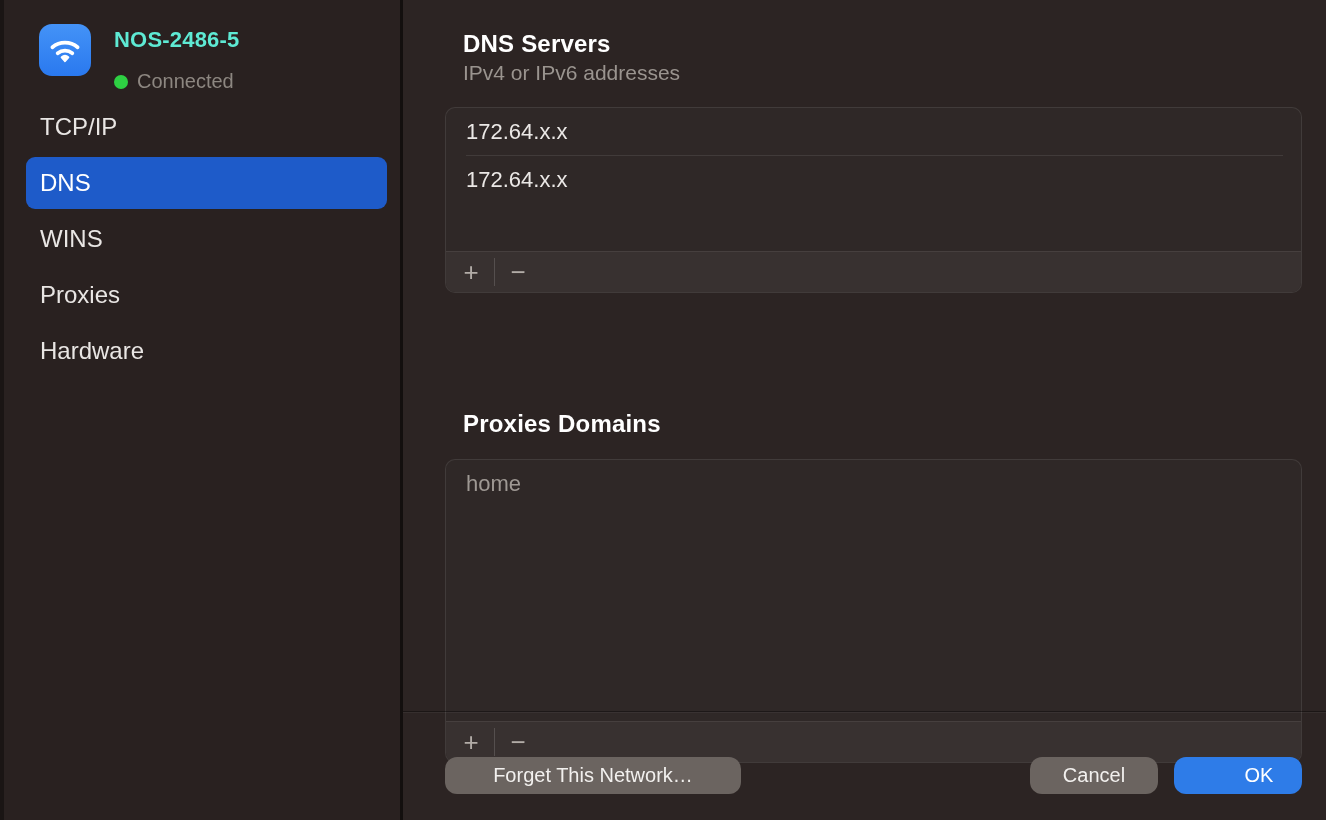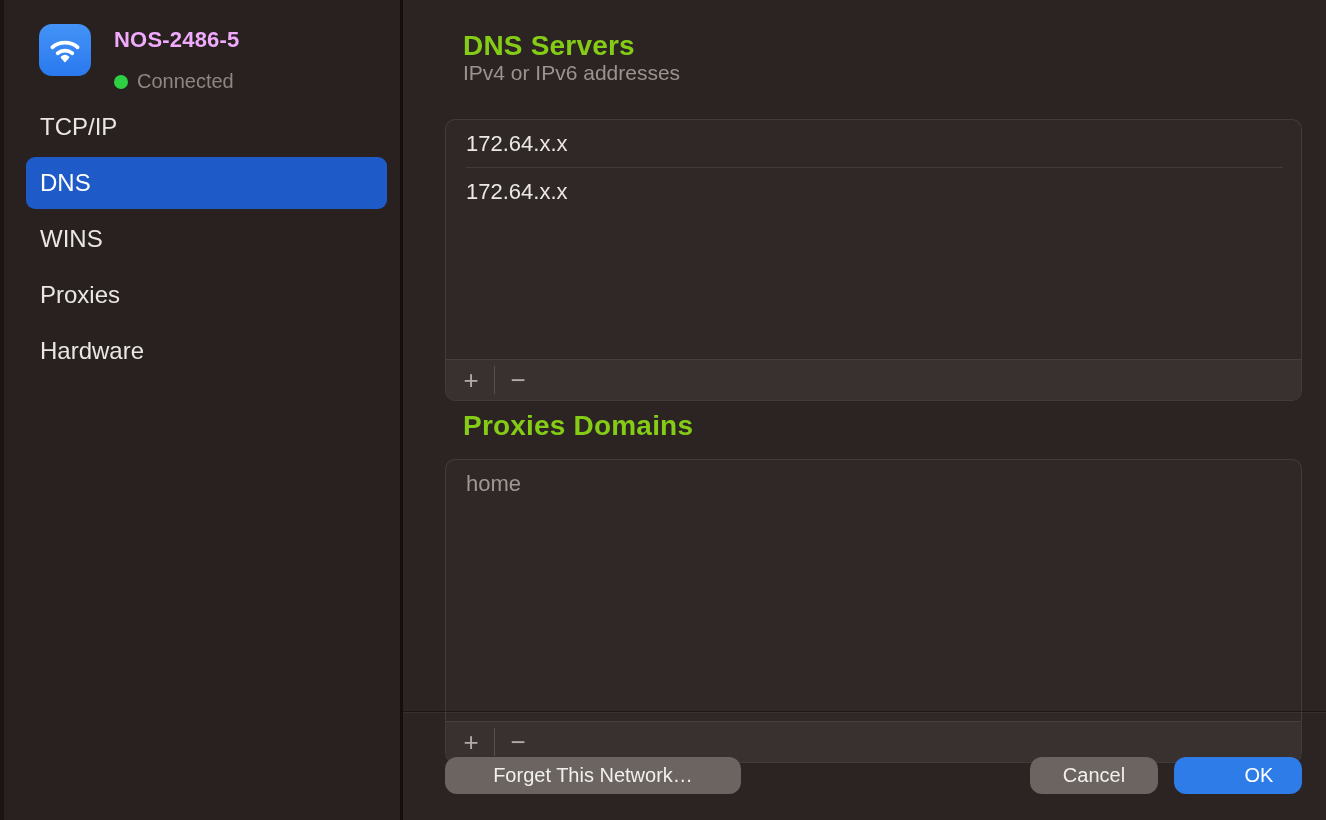--- a/index.html
+++ b/index.html
@@ -25,39 +25,39 @@
     background:#130f0e;
   }
   .net-header { position:absolute; left:35px; top:24px; display:flex; }
   .wifi-badge {
     width:52px; height:52px; border-radius:13px;
     background:linear-gradient(180deg,#4493f7 0%,#2a79ef 100%);
     display:flex; align-items:center; justify-content:center;
     flex:0 0 auto;
   }
   .net-titles { margin-left:23px; padding-top:3px; }
-  .net-name { font-size:22px; font-weight:600; color:#f0abfc; letter-spacing:.2px; }
+  .net-name { font-size:22px; font-weight:600; color:#5eead4; letter-spacing:.2px; }
   .net-status { margin-top:17px; display:flex; align-items:center; }
   .status-dot {
     width:14px; height:14px; border-radius:50%;
     background:#2ed043; margin-right:9px; flex:0 0 auto;
   }
   .status-text { font-size:20px; color:#8d8781; }
   .side-list { position:absolute; left:22px; top:101px; width:361px; }
   .side-item {
     height:52px; margin-bottom:4px; border-radius:9px;
     display:flex; align-items:center; padding-left:14px;
     font-size:24px; color:#e9e6e4; cursor:default;
   }
   .side-item.selected { background:#1e5bc9; color:#ffffff; }
   
   .main { position:absolute; left:403px; top:0; width:923px; height:820px; }
   .section-title {
     position:absolute; left:60px;
-    font-size:28px; font-weight:700; color:#84cc16; letter-spacing:.2px;
+    font-size:24px; font-weight:700; color:#ffffff; letter-spacing:.2px;
   }
   .section-sub {
     position:absolute; left:60px;
     font-size:21px; color:#9a948f;
   }
   .list-box {
     position:absolute; left:42px; width:857px;
     background:#2f2827;
     border:1px solid rgba(255,255,255,0.09);
     border-radius:10px;
@@ -136,21 +136,21 @@
     <div class="side-item">Hardware</div>
   </div>
 </div>
 <div class="sidebar-divider"></div>
 
 <div class="main">
 
   <div class="section-title" style="top:30px;">DNS Servers</div>
   <div class="section-sub" style="top:61px;">IPv4 or IPv6 addresses</div>
 
-  <div class="list-box" style="top:119px; height:282px;">
+  <div class="list-box" style="top:107px; height:186px;">
     <div class="list-rows">
       <div class="list-row">172.64.x.x</div>
       <div class="row-divider"></div>
       <div class="list-row">172.64.x.x</div>
     </div>
     <div class="box-footer">
       <button class="footer-btn">+</button>
       <div class="footer-sep"></div>
       <button class="footer-btn">−</button>
     </div>

